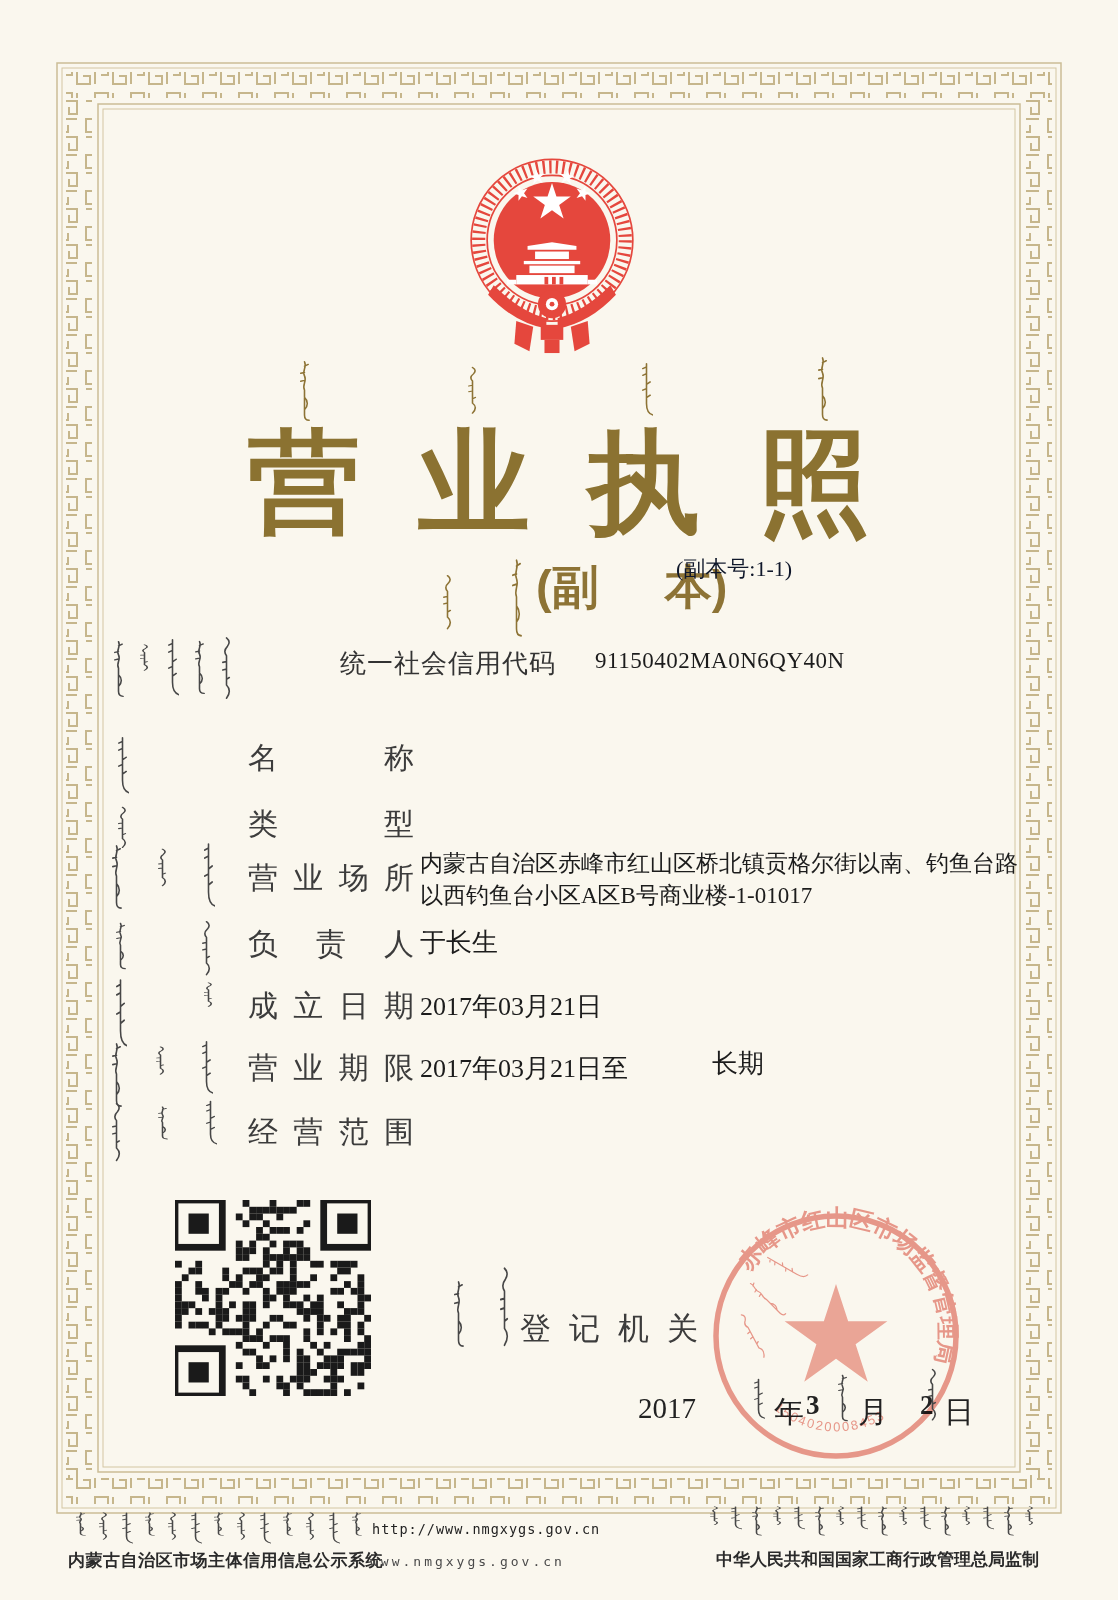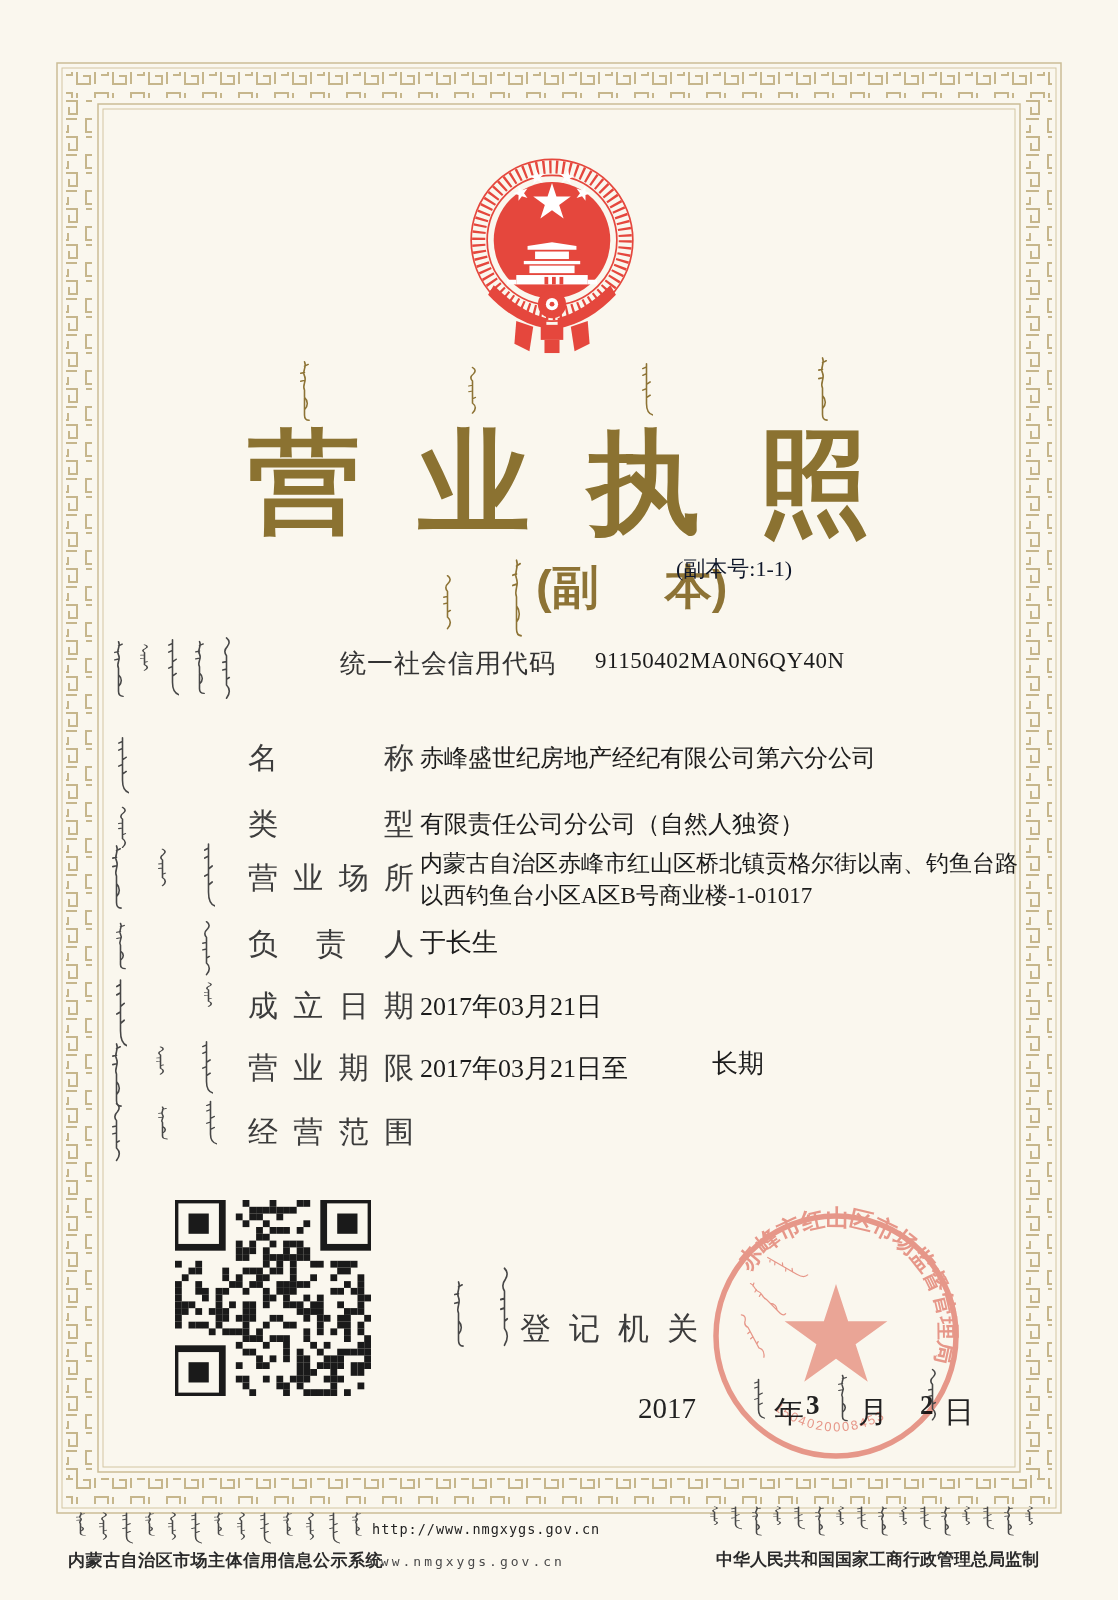--- a/index.html
+++ b/index.html
@@ -125,24 +125,22 @@
     <span>(副</span>
     <span class="gap"></span>
     <span>本)</span>
   </div>
   <div class="copynum">(副本号:1-1)</div>
 
   <div class="credit-lbl">统一社会信用代码</div>
   <div class="credit-val">91150402MA0N6QY40N</div>
 
   <div class="lbl" style="top:738px">名称</div>
-  <div class="val" style="top:742px;font-size:24px">赤峰盛世纪房地产经纪有限公司第六分公司</div>
 
   <div class="lbl" style="top:804px">类型</div>
-  <div class="val" style="top:808px;font-size:24px">有限责任公司分公司（自然人独资）</div>
 
   <div class="lbl" style="top:858px">营业场所</div>
   <div class="val" style="top:848px">内蒙古自治区赤峰市红山区桥北镇贡格尔街以南、钓鱼台路以西钓鱼台小区A区B号商业楼-1-01017</div>
 
   <div class="lbl" style="top:924px">负责人</div>
   <div class="val" style="top:927px;font-size:26px">于长生</div>
 
   <div class="lbl" style="top:986px">成立日期</div>
   <div class="val" style="top:991px;font-size:26px">2017年03月21日</div>
 

